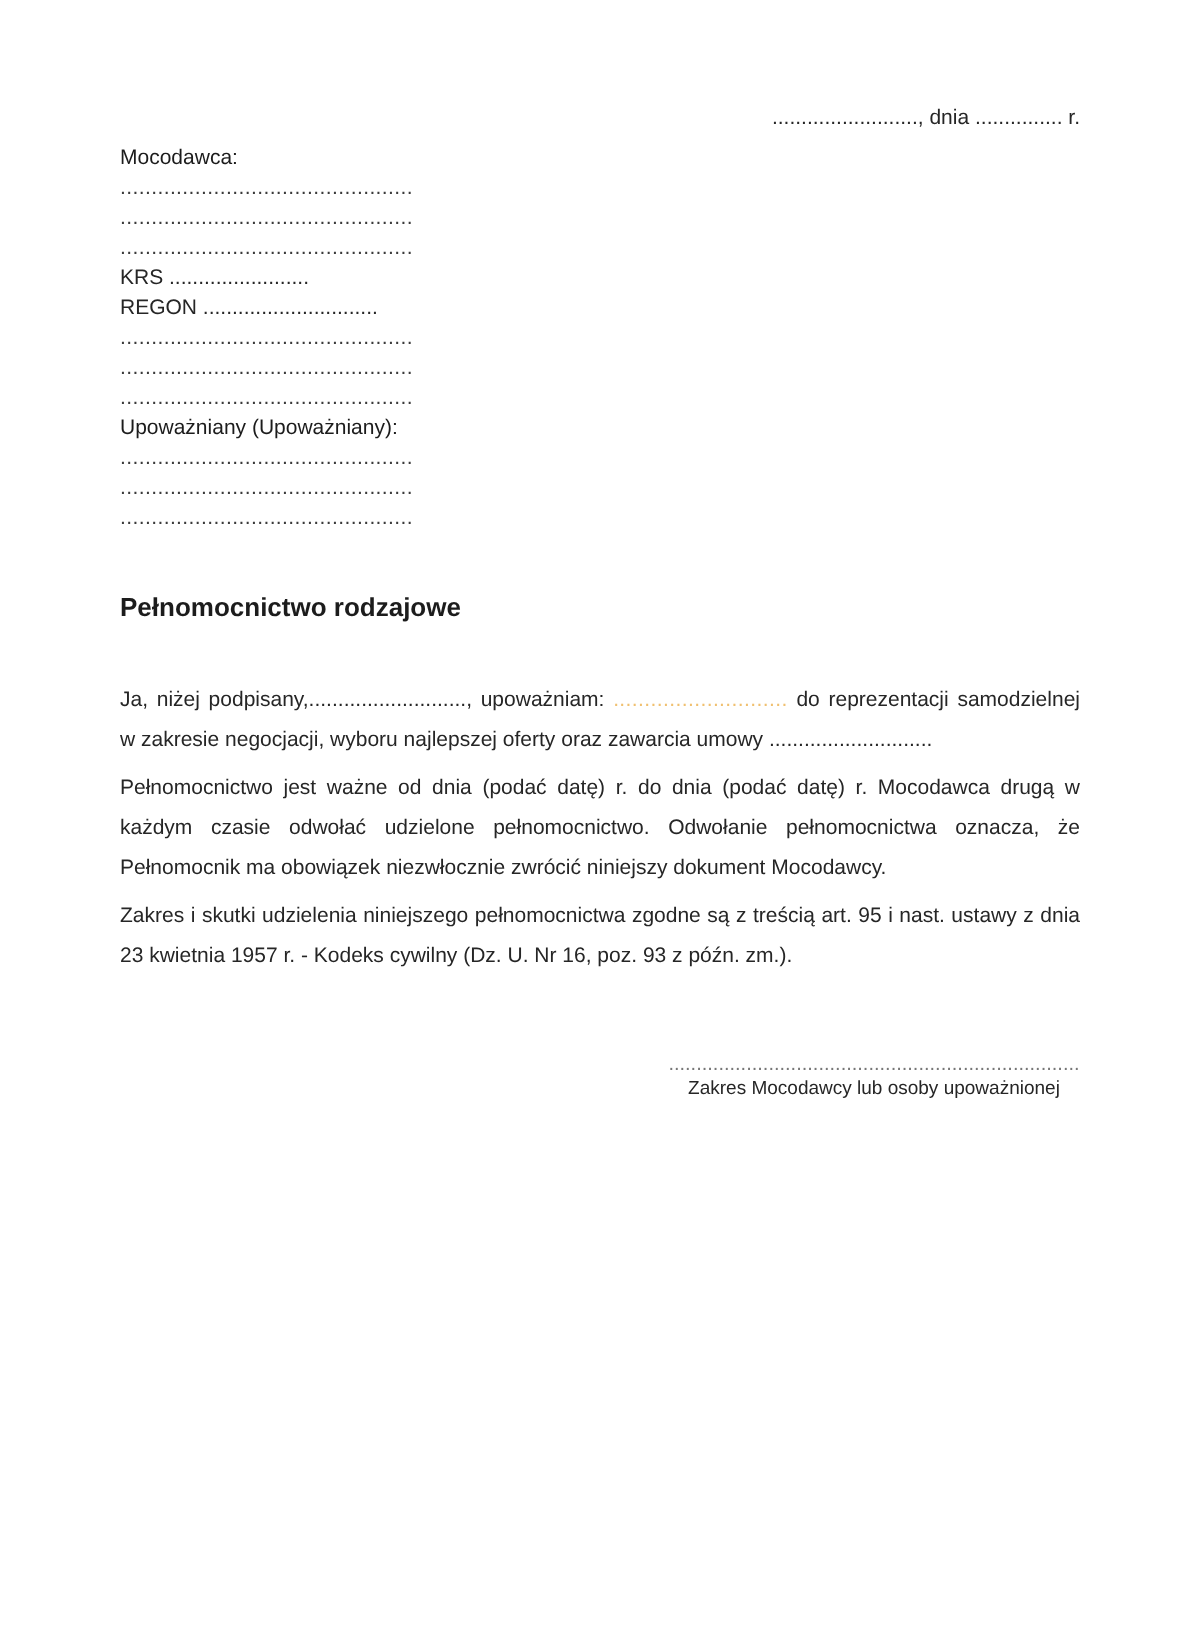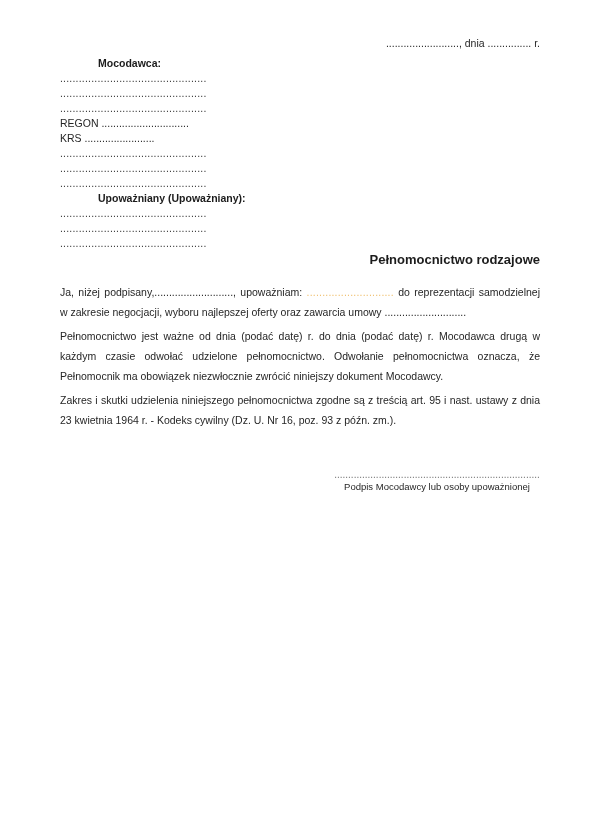--- a/index.html
+++ b/index.html
@@ -11,59 +11,59 @@
     width: 600px;
     height: 825px;
     font-family: "Liberation Sans", sans-serif;
     color: #262626;
     overflow: hidden;
   }
   .page {
     box-sizing: border-box;
     width: 600px;
     height: 825px;
-    padding: 36px 60px 0 60px;
+    padding: 52px 60px 0 60px;
     background: #ffffff;
   }
   .date-line {
     text-align: right;
     font-size: 10.5px;
     line-height: 15px;
     white-space: nowrap;
   }
   .block-label {
     font-size: 10.5px;
     line-height: 15px;
-    font-weight: bold;
+    font-weight: normal;
     color: #1c1c1c;
-    margin-left: 38px;
   }
   .principal-label { margin-top: 5px; }
   .represented-label { margin-top: 14px; }
   .fill-line {
     font-size: 10.5px;
     line-height: 15px;
     color: #3a3a3a;
     letter-spacing: 0.2px;
     white-space: nowrap;
   }
   .registry-line {
     font-size: 10.5px;
     line-height: 15px;
     color: #262626;
     white-space: nowrap;
   }
   .doc-title {
-    text-align: right;
+    margin-top: 28px;
+    text-align: left;
     font-size: 13px;
     line-height: 17px;
     font-weight: bold;
     color: #1c1c1c;
   }
-  .body-text { margin-top: 14px; }
+  .body-text { margin-top: 28px; }
   .body-text p {
     margin: 0 0 4px 0;
     font-size: 10.5px;
     line-height: 20px;
     text-align: justify;
   }
   .accent-dots {
     color: #f0c070;
     letter-spacing: 0.2px;
   }
@@ -94,22 +94,22 @@
 
 <div class="page">
 
   <div class="date-line">........................., dnia ............... r.</div>
 
   <div>
     <div class="block-label principal-label">Mocodawca:</div>
     <div class="fill-line">...............................................</div>
     <div class="fill-line">...............................................</div>
     <div class="fill-line">...............................................</div>
+    <div class="registry-line">KRS ........................</div>
     <div class="registry-line">REGON ..............................</div>
-    <div class="registry-line">KRS ........................</div>
   </div>
 
   <div>
     <div class="fill-line">...............................................</div>
     <div class="fill-line">...............................................</div>
     <div class="fill-line">...............................................</div>
   </div>
 
   <div>
     <div class="block-label">Upoważniany (Upoważniany):</div>
@@ -119,21 +119,21 @@
   </div>
 
   <div class="doc-title">Pełnomocnictwo rodzajowe</div>
 
   <div class="body-text">
     <p><span>Ja, niżej podpisany,..........................., upoważniam: </span><span class="accent-dots">............................</span><span> do reprezentacji samodzielnej w zakresie negocjacji, wyboru najlepszej oferty oraz zawarcia umowy ............................</span></p>
 
     <p>Pełnomocnictwo jest ważne od dnia (podać datę) r. do dnia (podać datę) r. Mocodawca drugą w każdym czasie odwołać udzielone pełnomocnictwo. Odwołanie pełnomocnictwa oznacza, że Pełnomocnik ma obowiązek niezwłocznie zwrócić niniejszy dokument Mocodawcy.</p>
 
 
-    <p>Zakres i skutki udzielenia niniejszego pełnomocnictwa zgodne są z treścią art. 95 i nast. ustawy z dnia 23 kwietnia 1964 r. - Kodeks cywilny (Dz. U. Nr 16, poz. 93 z późn. zm.).</p>
+    <p>Zakres i skutki udzielenia niniejszego pełnomocnictwa zgodne są z treścią art. 95 i nast. ustawy z dnia 23 kwietnia 1957 r. - Kodeks cywilny (Dz. U. Nr 16, poz. 93 z późn. zm.).</p>
   </div>
 
   <div class="signature-block">
     <span class="signature-dots">..........................................................................</span>
-    <span class="signature-caption">Podpis Mocodawcy lub osoby upoważnionej</span>
+    <span class="signature-caption">Zakres Mocodawcy lub osoby upoważnionej</span>
   </div>
 
 </div>
 
 </body></html>

